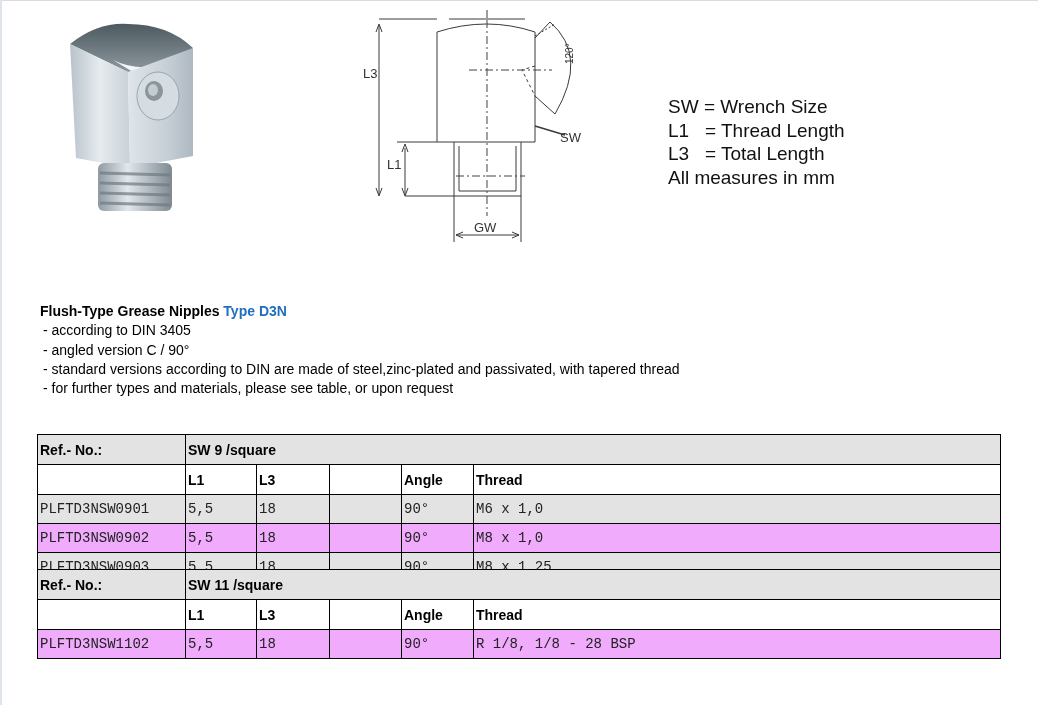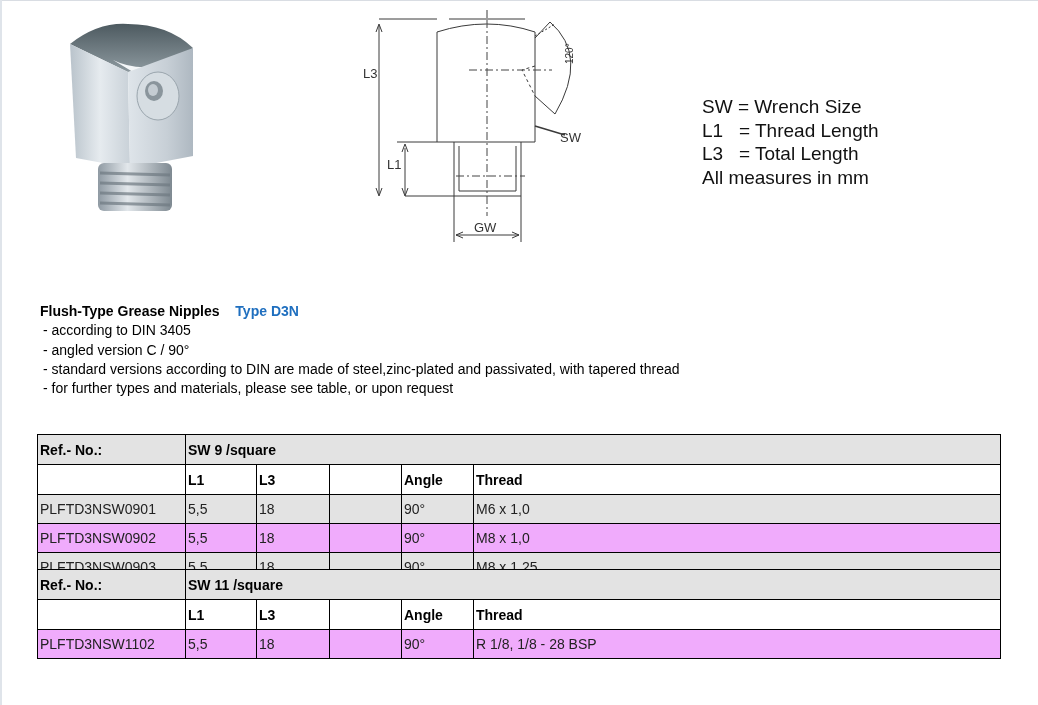--- a/index.html
+++ b/index.html
@@ -13,46 +13,46 @@
   .left-edge { position: absolute; left: 0; top: 0; width: 2px; height: 705px; background: #dfe4ea; }
 
   
   .photo { position: absolute; left: 58px; top: 8px; width: 150px; height: 222px; }
 
   
   .drawing { position: absolute; left: 357px; top: 6px; width: 232px; height: 238px; background: #fff; }
   .drawing svg text { font-family: "Liberation Sans", sans-serif; }
 
   
-  .legend { position: absolute; left: 702px; top: 95px; font-size: 19px; line-height: 23.5px; color: #111; }
+  .legend { position: absolute; left: 668px; top: 95px; font-size: 19px; line-height: 23.5px; color: #111; }
   .legend div { white-space: pre; }
 
   
   .desc { position: absolute; left: 40px; top: 302px; font-size: 14px; line-height: 19.3px; }
   .desc .title { font-weight: bold; }
-  .desc .type { color: #1f6fbf; font-weight: bold; margin-left: 12px; }
+  .desc .type { color: #1f6fbf; font-weight: bold; }
   .desc .bullet { padding-left: 3px; }
 
   
   table.spec {
     position: absolute; left: 37px;
     border-collapse: collapse;
     font-size: 14px;
     table-layout: fixed;
   }
   table.spec td {
     border: 1px solid #000;
     padding: 5px 2px;
     white-space: nowrap;
     overflow: hidden;
     vertical-align: middle;
   }
   table.spec .hdr td { background: #e3e3e3; font-weight: bold; height: 19px; }
   table.spec .sub td { background: #fff; font-weight: bold; height: 19px; }
-  table.spec .row td { height: 18px; color: #222; font-size: 14px; }
+  table.spec .row td { height: 18px; color: #222; font-size: 14px; font-family: Liberation Mono, monospace; }
   table.spec .row.shade td { background: #e3e3e3; }
   table.spec .row.plain td { background: #f0abfc; }
   table.spec .hdr td.span { border-left: 1px solid #000; }
   #t1 { top: 434px; }
   #t2 { top: 569px; }
 </style>
 </head>
 <body>
 
 <div class="top-edge"></div>

